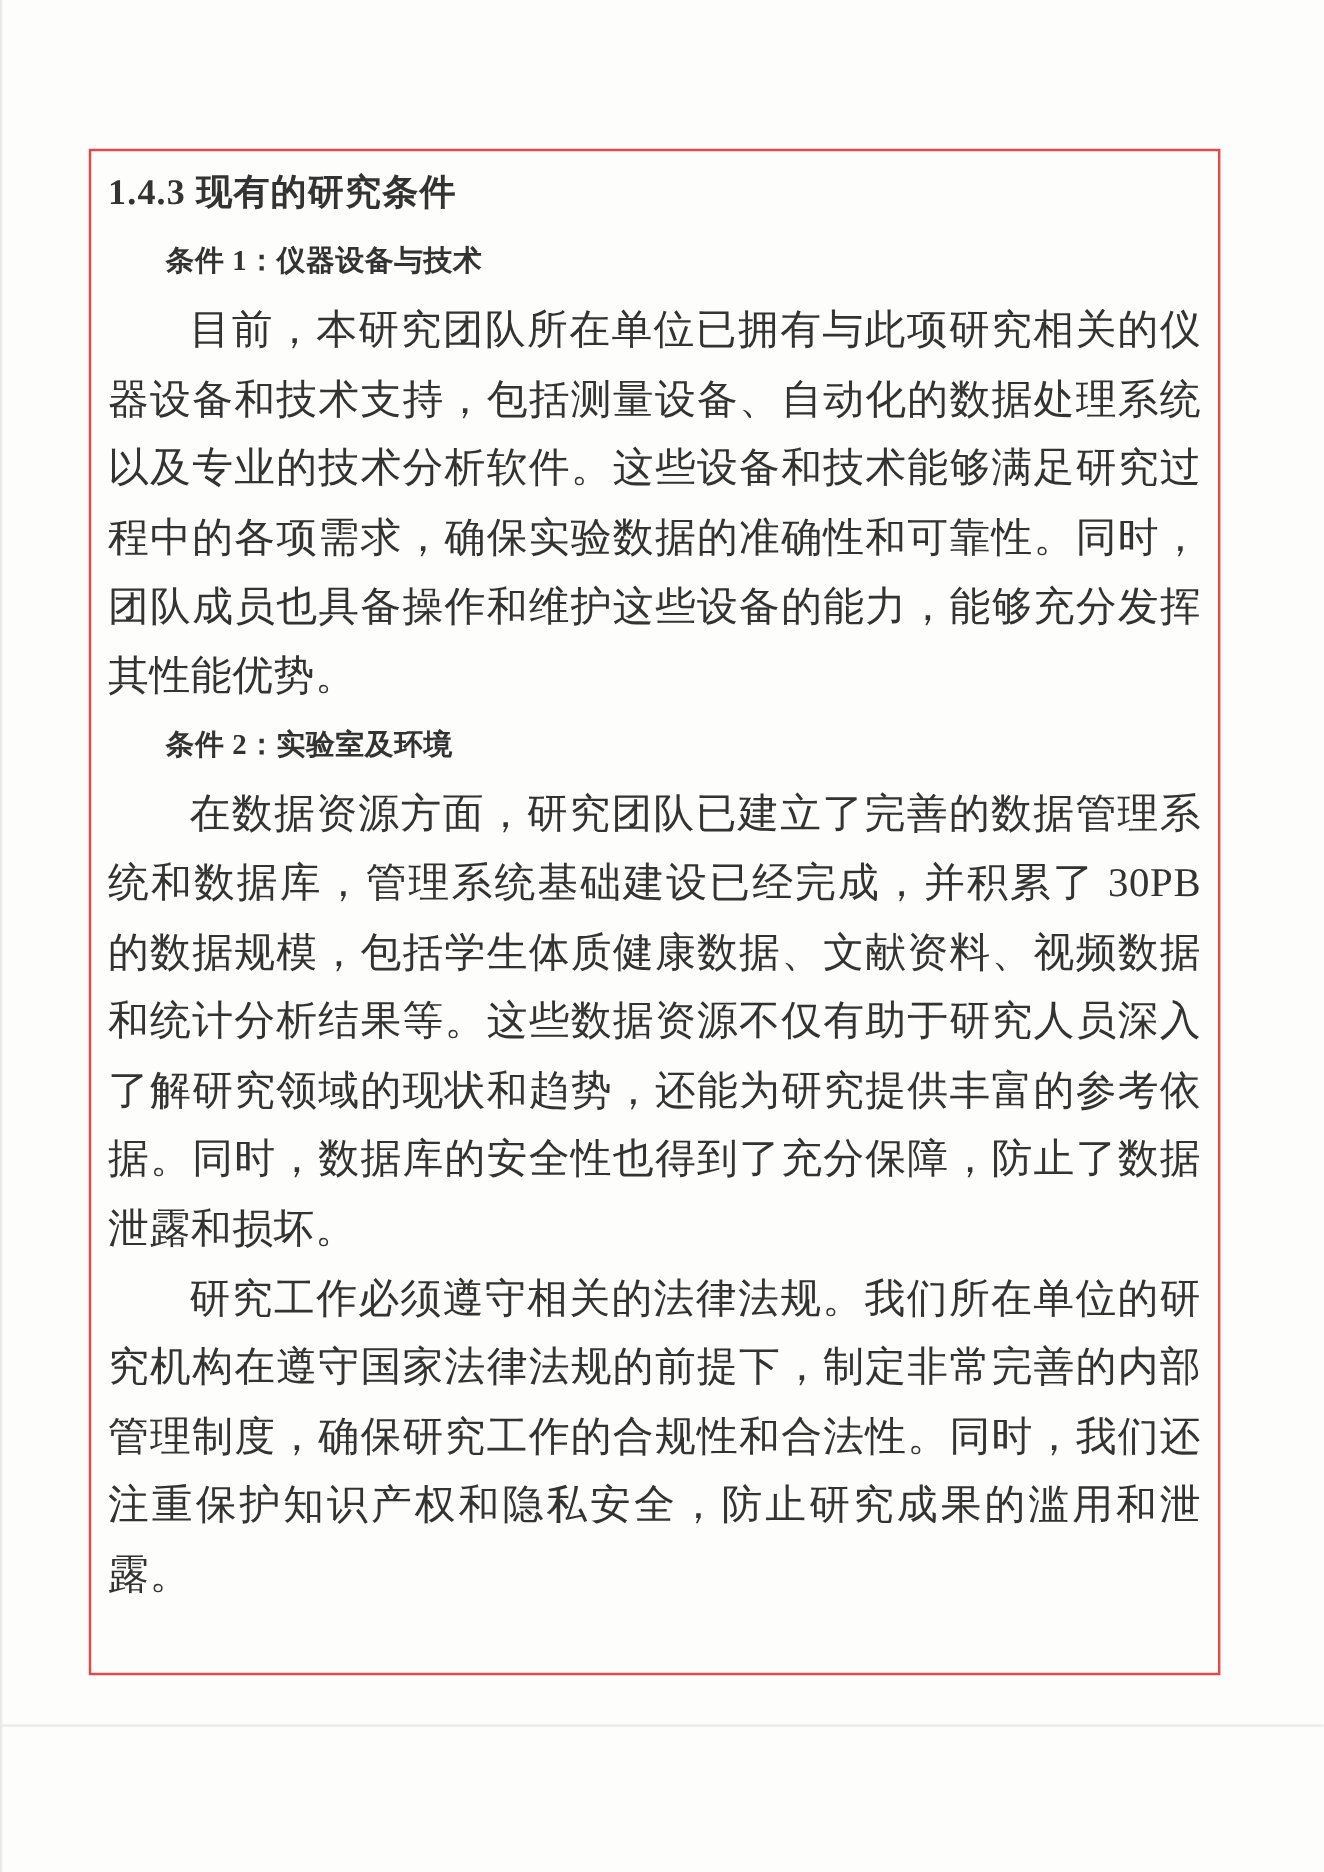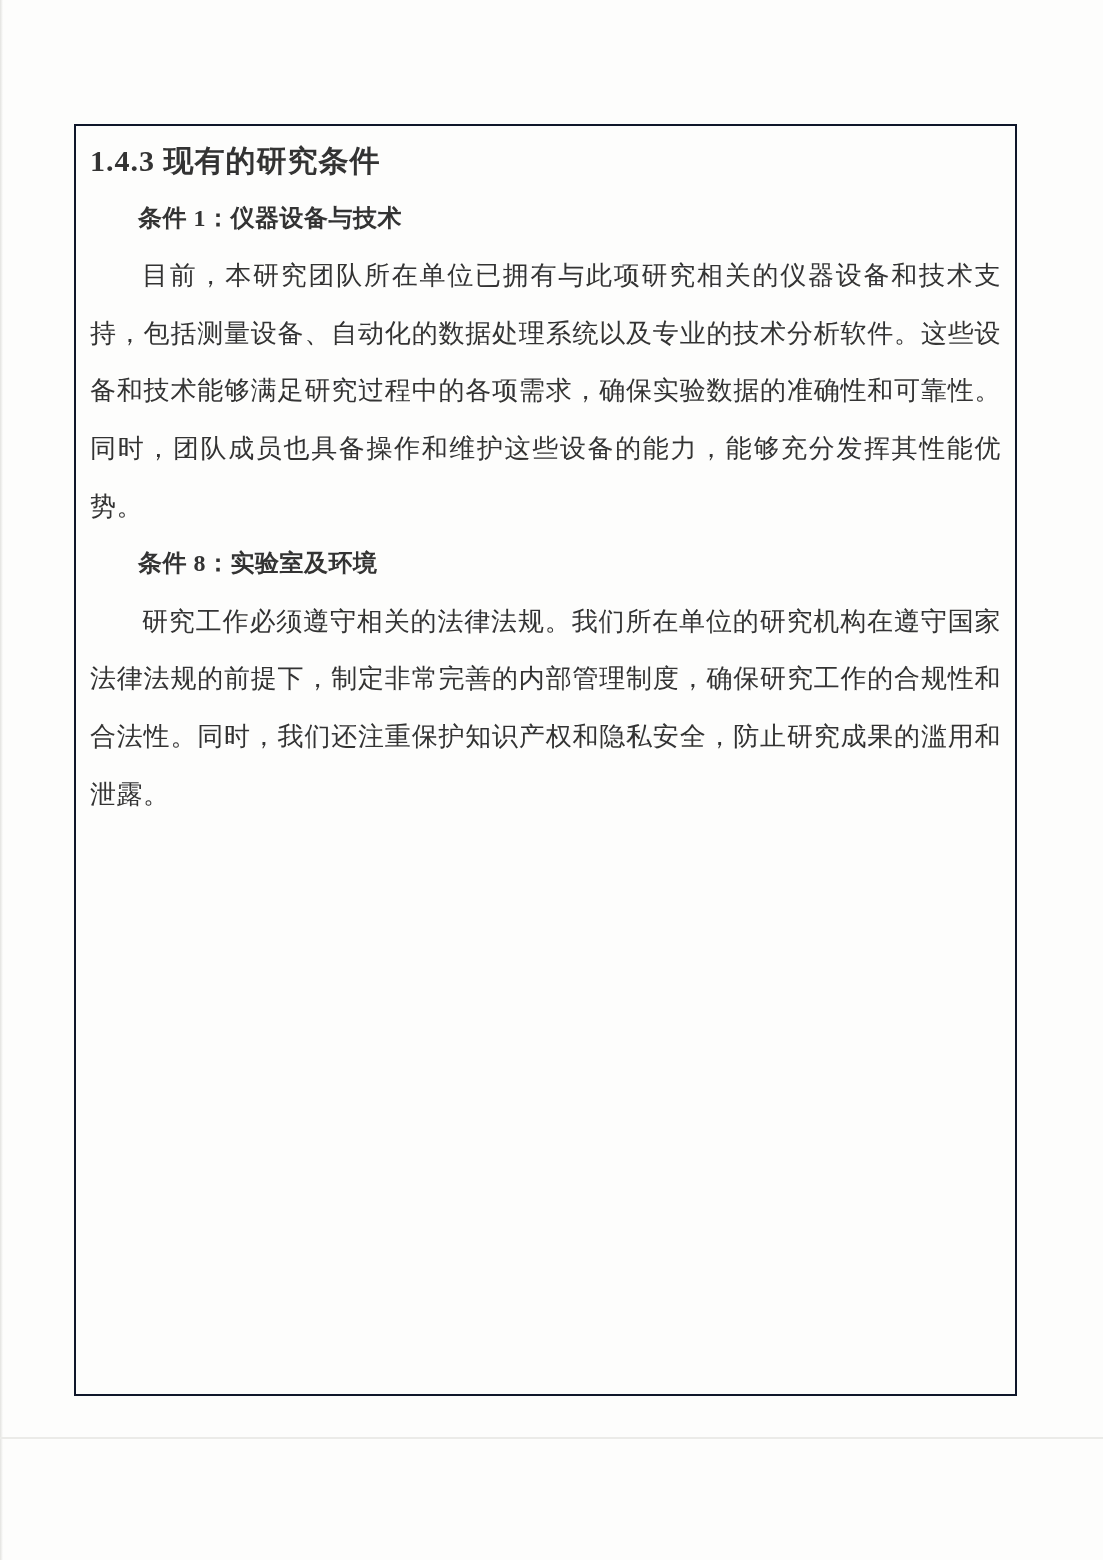--- a/index.html
+++ b/index.html
@@ -21,21 +21,21 @@
     left: 0; top: 0;
     width: 3px; height: 100%;
     background: linear-gradient(to right, #e3e3e0, rgba(255,255,255,0));
   }
   .doc-box {
     position: absolute;
     left: 74px;
     top: 124px;
     width: 943px;
     height: 1272px;
-    border: 2px solid #0f172a;
+    border: 2px solid #ef4444;
     box-sizing: border-box;
     padding: 6px 14px 16px 14px;
     overflow: hidden;
     background: transparent;
   }
   .section-heading {
     font-size: 30px;
     font-weight: 600;
     line-height: 57.6px;
     margin: 0;
@@ -44,21 +44,21 @@
   }
   .subheading {
     font-size: 24px;
     font-weight: 700;
     line-height: 57.6px;
     margin: 0;
     text-indent: 2em;
     letter-spacing: 0.5px;
   }
   .paragraph {
-    font-size: 26px;
+    font-size: 34px;
     font-weight: 400;
     line-height: 57.6px;
     margin: 0;
     text-indent: 2em;
     text-align: justify;
     letter-spacing: 0.5px;
   }
   .scan-artifact-line {
     position: absolute;
     left: 0;
@@ -72,19 +72,20 @@
 <body>
 
 <div class="scan-edge-left"></div>
 
 <div class="doc-box">
   <h2 class="section-heading">1.4.3 现有的研究条件</h2>
 
   <h3 class="subheading">条件 1：仪器设备与技术</h3>
   <p class="paragraph">目前，本研究团队所在单位已拥有与此项研究相关的仪器设备和技术支持，包括测量设备、自动化的数据处理系统以及专业的技术分析软件。这些设备和技术能够满足研究过程中的各项需求，确保实验数据的准确性和可靠性。同时，团队成员也具备操作和维护这些设备的能力，能够充分发挥其性能优势。</p>
 
-  <h3 class="subheading">条件 8：实验室及环境</h3>
+  <h3 class="subheading">条件 2：实验室及环境</h3>
 
+  <p class="paragraph">在数据资源方面，研究团队已建立了完善的数据管理系统和数据库，管理系统基础建设已经完成，并积累了 30PB 的数据规模，包括学生体质健康数据、文献资料、视频数据和统计分析结果等。这些数据资源不仅有助于研究人员深入了解研究领域的现状和趋势，还能为研究提供丰富的参考依据。同时，数据库的安全性也得到了充分保障，防止了数据泄露和损坏。</p>
 
   <p class="paragraph">研究工作必须遵守相关的法律法规。我们所在单位的研究机构在遵守国家法律法规的前提下，制定非常完善的内部管理制度，确保研究工作的合规性和合法性。同时，我们还注重保护知识产权和隐私安全，防止研究成果的滥用和泄露。</p>
 </div>
 
 <div class="scan-artifact-line"></div>
 
 </body></html>

